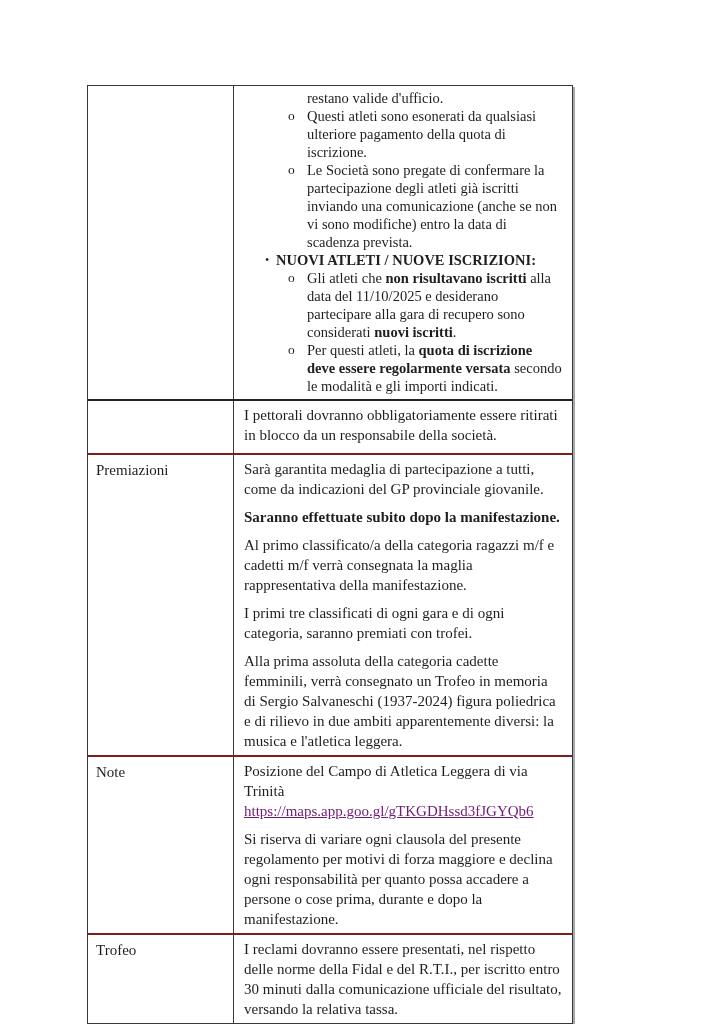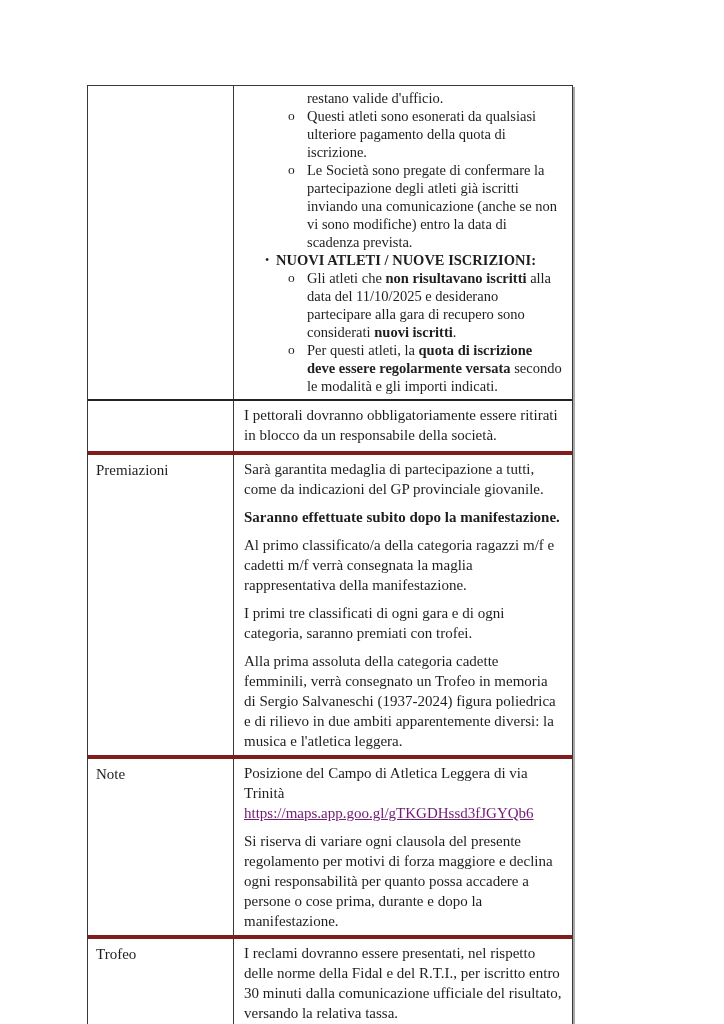--- a/index.html
+++ b/index.html
@@ -21,21 +21,21 @@
     top:85px;
     width:486px;
     border:1px solid #383838;
     box-shadow:2px 2px 0 0 #a8a8a8;
     box-sizing:border-box;
     background:#ffffff;
   }
   .t-row{
     display:grid;
     grid-template-columns:146px 1fr;
-    border-bottom:4px solid #7f1d1d;
+    border-bottom:2px solid #7f1d1d;
     box-sizing:border-box;
   }
   .t-row:last-child{border-bottom:none;}
   .t-row.thick-divider{border-bottom-width:2px;border-bottom-color:#222;}
   .cell{
     box-sizing:border-box;
     overflow:hidden;
   }
   .label-cell{
     border-right:1px solid #383838;

